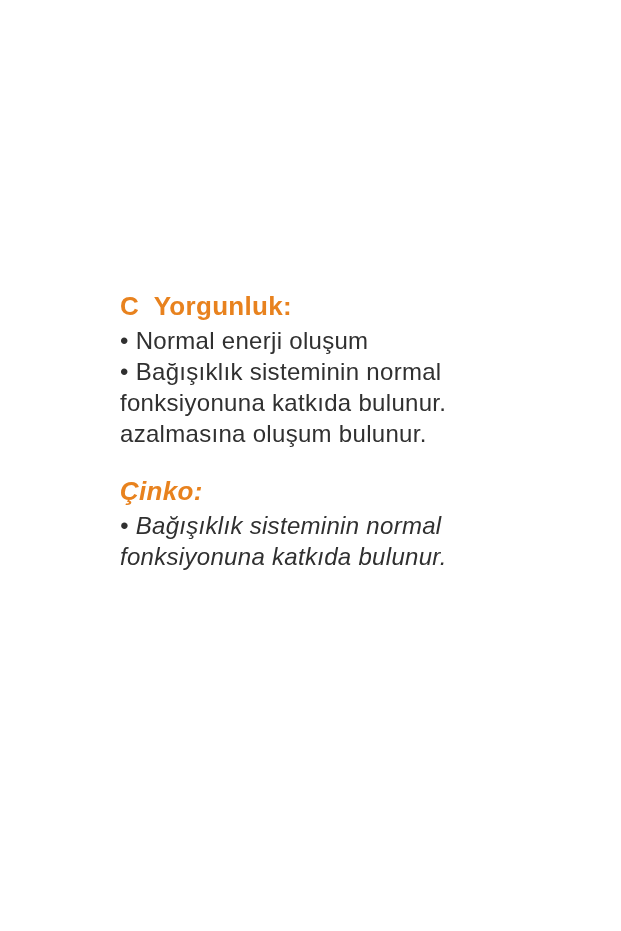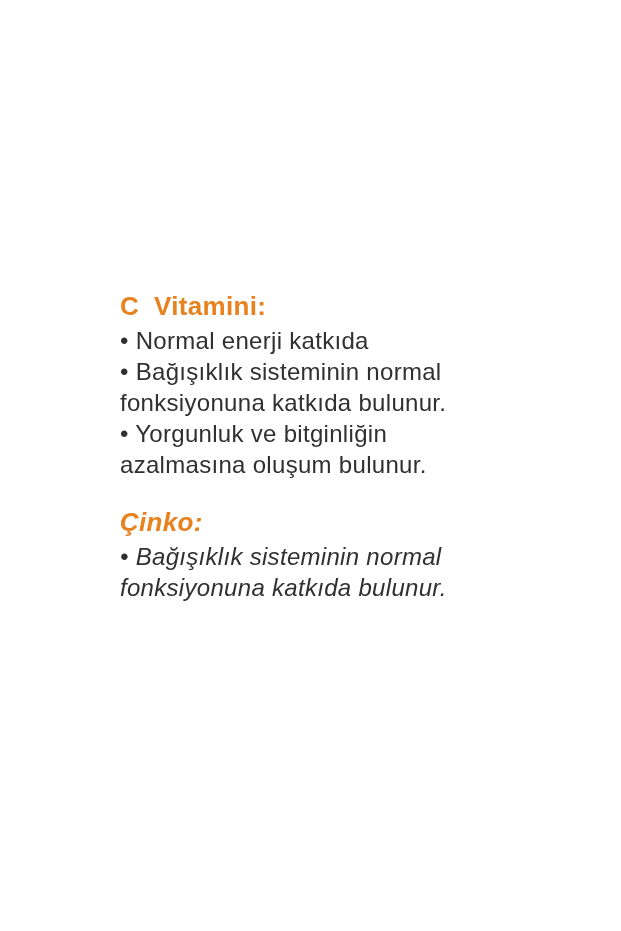--- a/index.html
+++ b/index.html
@@ -49,25 +49,24 @@
       white-space: pre;
     }
   </style>
 </head>
 <body style="--accent: #E8821E; --body-text: #303030; background: rgb(255, 255, 255);">
 
 <div class="canvas">
   <div class="text-block">
 
     <section class="section">
-      <h2 class="section-heading">C  Vitamini:</h2>
-      <div class="line">• Normal enerji katkıda</div>
+      <h2 class="section-heading">C  Yorgunluk:</h2>
+      <div class="line">• Normal enerji oluşum</div>
       <div class="line">• Bağışıklık sisteminin normal</div>
       <div class="line">fonksiyonuna katkıda bulunur.</div>
-      <div class="line">• Yorgunluk ve bitginliğin</div>
       <div class="line">azalmasına oluşum bulunur.</div>
     </section>
 
     <section class="section">
       <h2 class="section-heading">Çinko:</h2>
       <div class="line">• Bağışıklık sisteminin normal</div>
       <div class="line">fonksiyonuna katkıda bulunur.</div>
     </section>
 
   </div>

